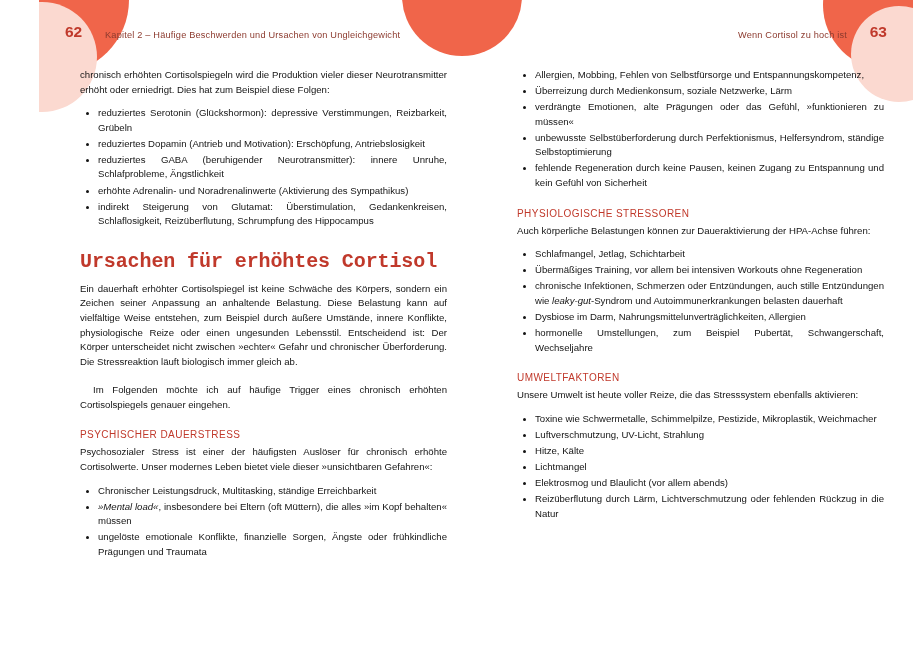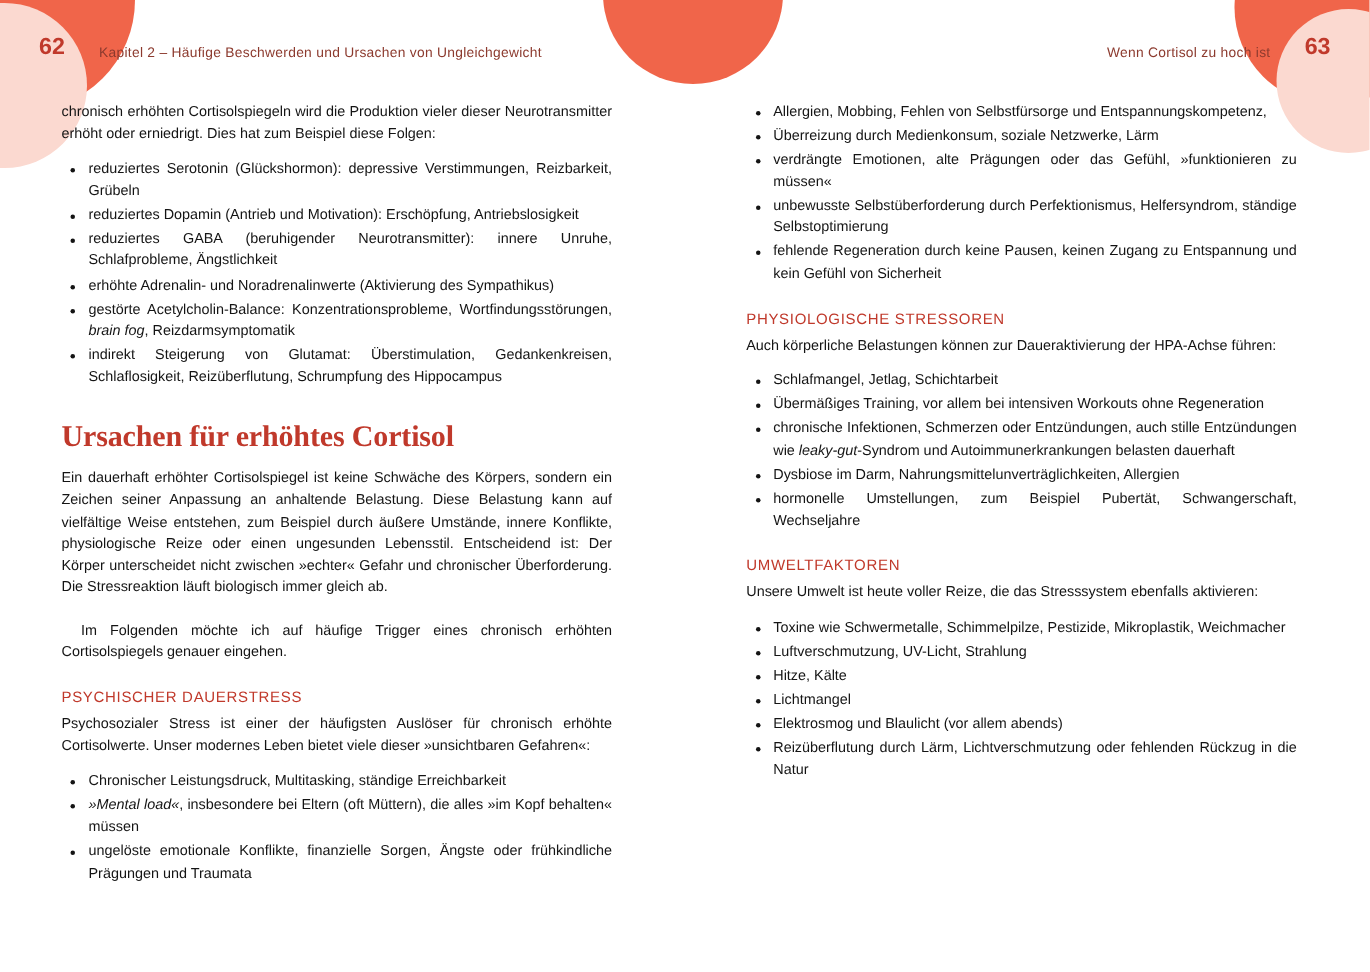--- a/index.html
+++ b/index.html
@@ -11,20 +11,21 @@
     height: 648px;
     background: #ffffff;
     font-family: "Liberation Sans", sans-serif;
     overflow: hidden;
     position: relative;
   }
   .spread {
     position: absolute;
     inset: 0;
     display: flex;
+    padding-left: 39px;
   }
   .page {
     position: relative;
     width: 456.5px;
     height: 648px;
     overflow: hidden;
   }
   .page-left { }
   .page-right { }
 
@@ -108,21 +109,21 @@
     font-size: 9.6px;
     line-height: 1.52;
     text-align: justify;
     color: #141414;
     hyphens: manual;
   }
   p.body + p.body { margin-top: 14px; }
   p.indent { text-indent: 13px; }
 
   h2.section {
-    font-family: Liberation Serif, serif;
+    font-family: Liberation Mono, monospace;
     font-weight: bold;
     font-size: 20px;
     color: #c0392b;
     margin: 21px 0 9px 0;
     letter-spacing: -0.1px;
   }
   h3.sub {
     font-size: 10px;
     font-weight: normal;
     color: #c0392b;
@@ -170,21 +171,20 @@
     <div class="runhead runhead-left">Kapitel 2 – Häufige Beschwerden und Ursachen von Ungleichgewicht</div>
 
     <div class="col col-left">
       <p class="body">chronisch erhöhten Cortisolspiegeln wird die Produktion vieler dieser Neurotransmitter erhöht oder erniedrigt. Dies hat zum Beispiel diese Folgen:</p>
 
       <ul class="bul">
         <li>reduziertes Serotonin (Glückshormon): depressive Verstimmungen, Reizbarkeit, Grübeln</li>
         <li>reduziertes Dopamin (Antrieb und Motivation): Erschöpfung, Antriebslosigkeit</li>
         <li>reduziertes GABA (beruhigender Neurotransmitter): innere Unruhe, Schlafprobleme, Ängstlichkeit</li>
         <li>erhöhte Adrenalin- und Noradrenalinwerte (Aktivierung des Sympathikus)</li>
-        <li>gestörte Acetylcholin-Balance: Konzentrationsprobleme, Wortfindungsstörungen, <span class="it">brain fog</span>, Reizdarmsymptomatik</li>
         <li>indirekt Steigerung von Glutamat: Überstimulation, Gedankenkreisen, Schlaflosigkeit, Reizüberflutung, Schrumpfung des Hippocampus</li>
       </ul>
 
       <h2 class="section">Ursachen für erhöhtes Cortisol</h2>
 
       <p class="body">Ein dauerhaft erhöhter Cortisolspiegel ist keine Schwäche des Körpers, sondern ein Zeichen seiner Anpassung an anhaltende Belastung. Diese Belastung kann auf vielfältige Weise entstehen, zum Beispiel durch äußere Umstände, innere Konflikte, physiologische Reize oder einen ungesunden Lebensstil. Entscheidend ist: Der Körper unterscheidet nicht zwischen »echter« Gefahr und chronischer Überforderung. Die Stressreaktion läuft biologisch immer gleich ab.</p>
       <p class="body indent">Im Folgenden möchte ich auf häufige Trigger eines chronisch erhöhten Cortisolspiegels genauer eingehen.</p>
 
       <h3 class="sub">PSYCHISCHER DAUERSTRESS</h3>
       <p class="body">Psychosozialer Stress ist einer der häufigsten Auslöser für chronisch erhöhte Cortisolwerte. Unser modernes Leben bietet viele dieser »unsichtbaren Gefahren«:</p>

